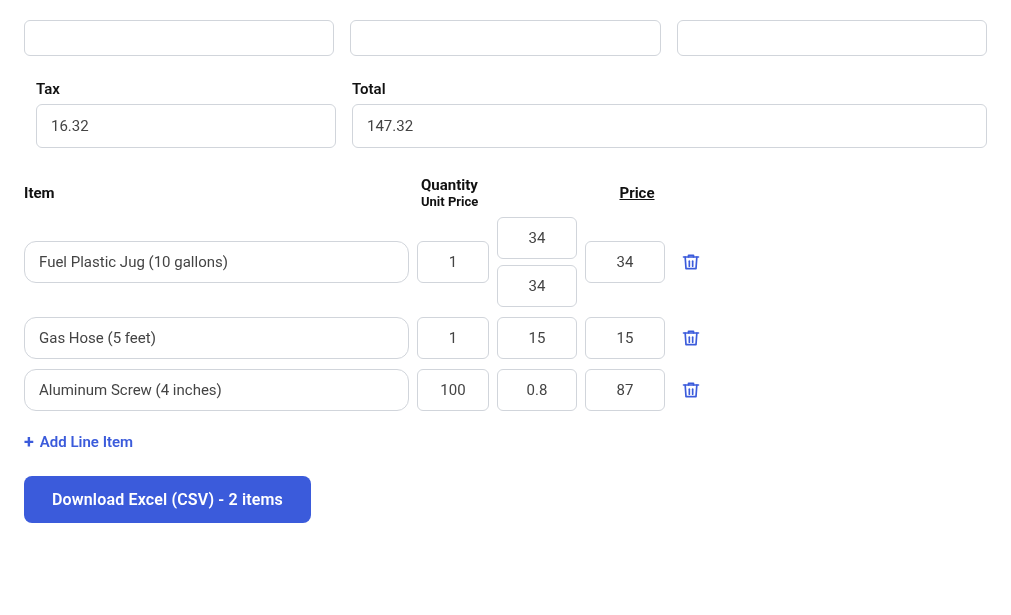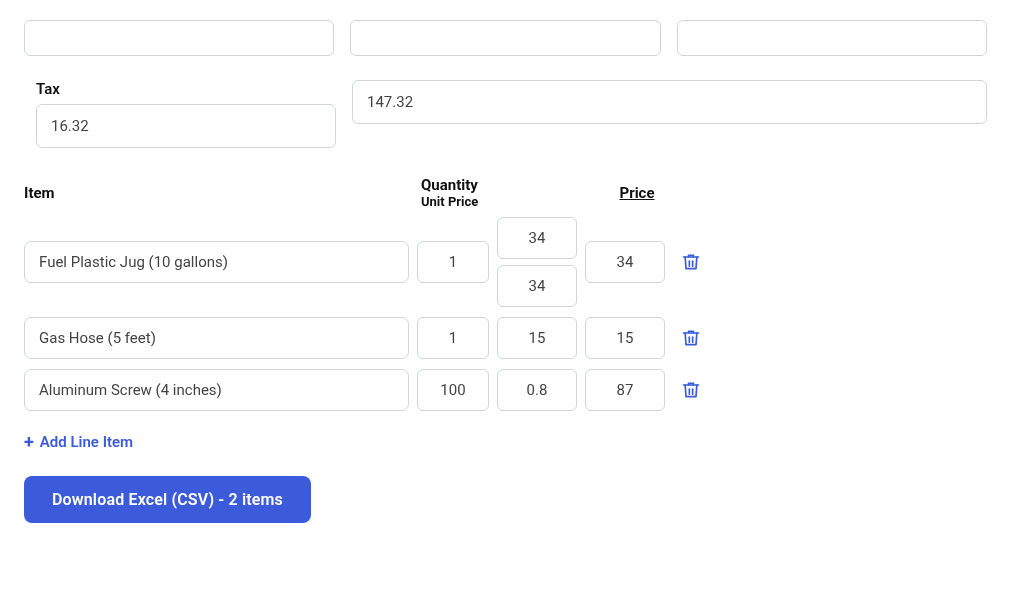--- a/index.html
+++ b/index.html
@@ -114,21 +114,21 @@
       display: flex;
       align-items: center;
       gap: 8px;
       margin-bottom: 10px;
     }
 
     .li-item-input {
       width: 385px;
       height: 42px;
       border: 1.5px solid #d1d5db;
-      border-radius: 7px;
+      border-radius: 12px;
       padding: 7px 14px;
       font-size: 15px;
       color: #444;
       background: #fff;
       outline: none;
     }
 
     .li-qty-input {
       width: 72px;
       height: 42px;
@@ -237,20 +237,21 @@
   <div class="input-box"></div>
   <div class="input-box"></div>
 </div>
 
 <div class="tax-total-row">
   <div class="tax-total-group left">
     <label class="field-label">Tax</label>
     <input class="field-input" type="text" value="16.32" style="">
   </div>
   <div class="tax-total-group right">
+    <label class="field-label">Total</label>
     <input class="field-input" type="text" value="147.32" style="">
   </div>
 </div>
 
 <div class="line-items-section">
 
   <div class="header-row">
     <div class="h-item">Item</div>
     <div class="h-qty">
       <span>Quantity</span>

